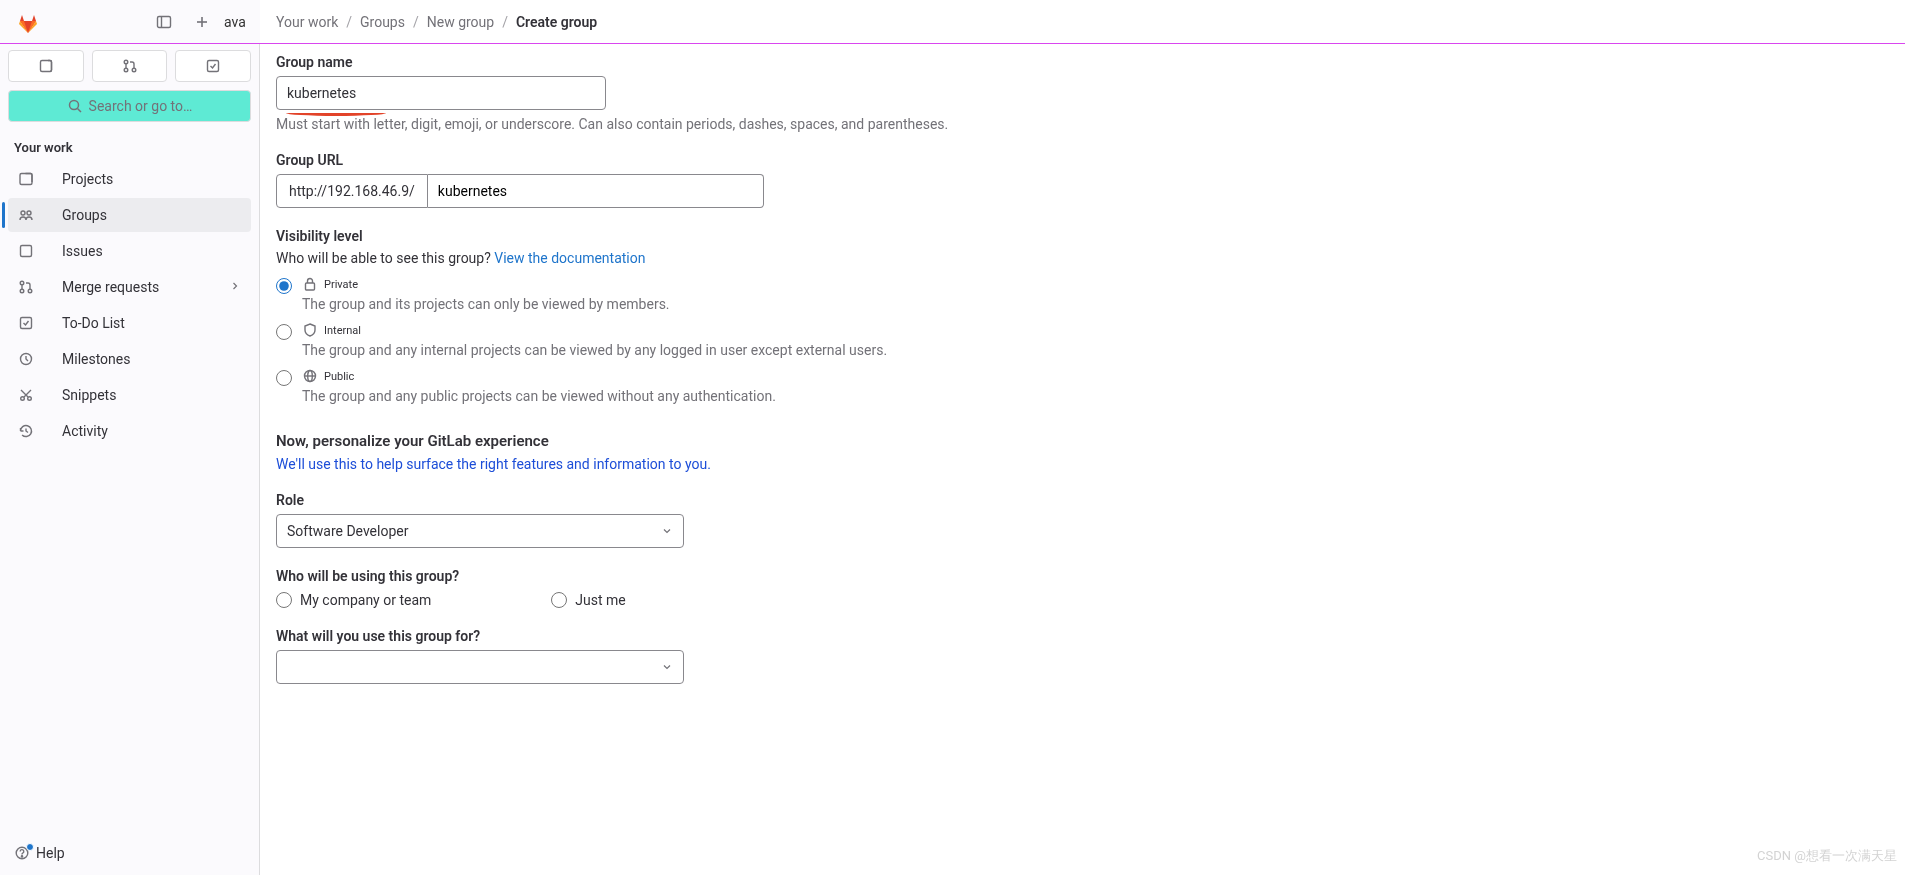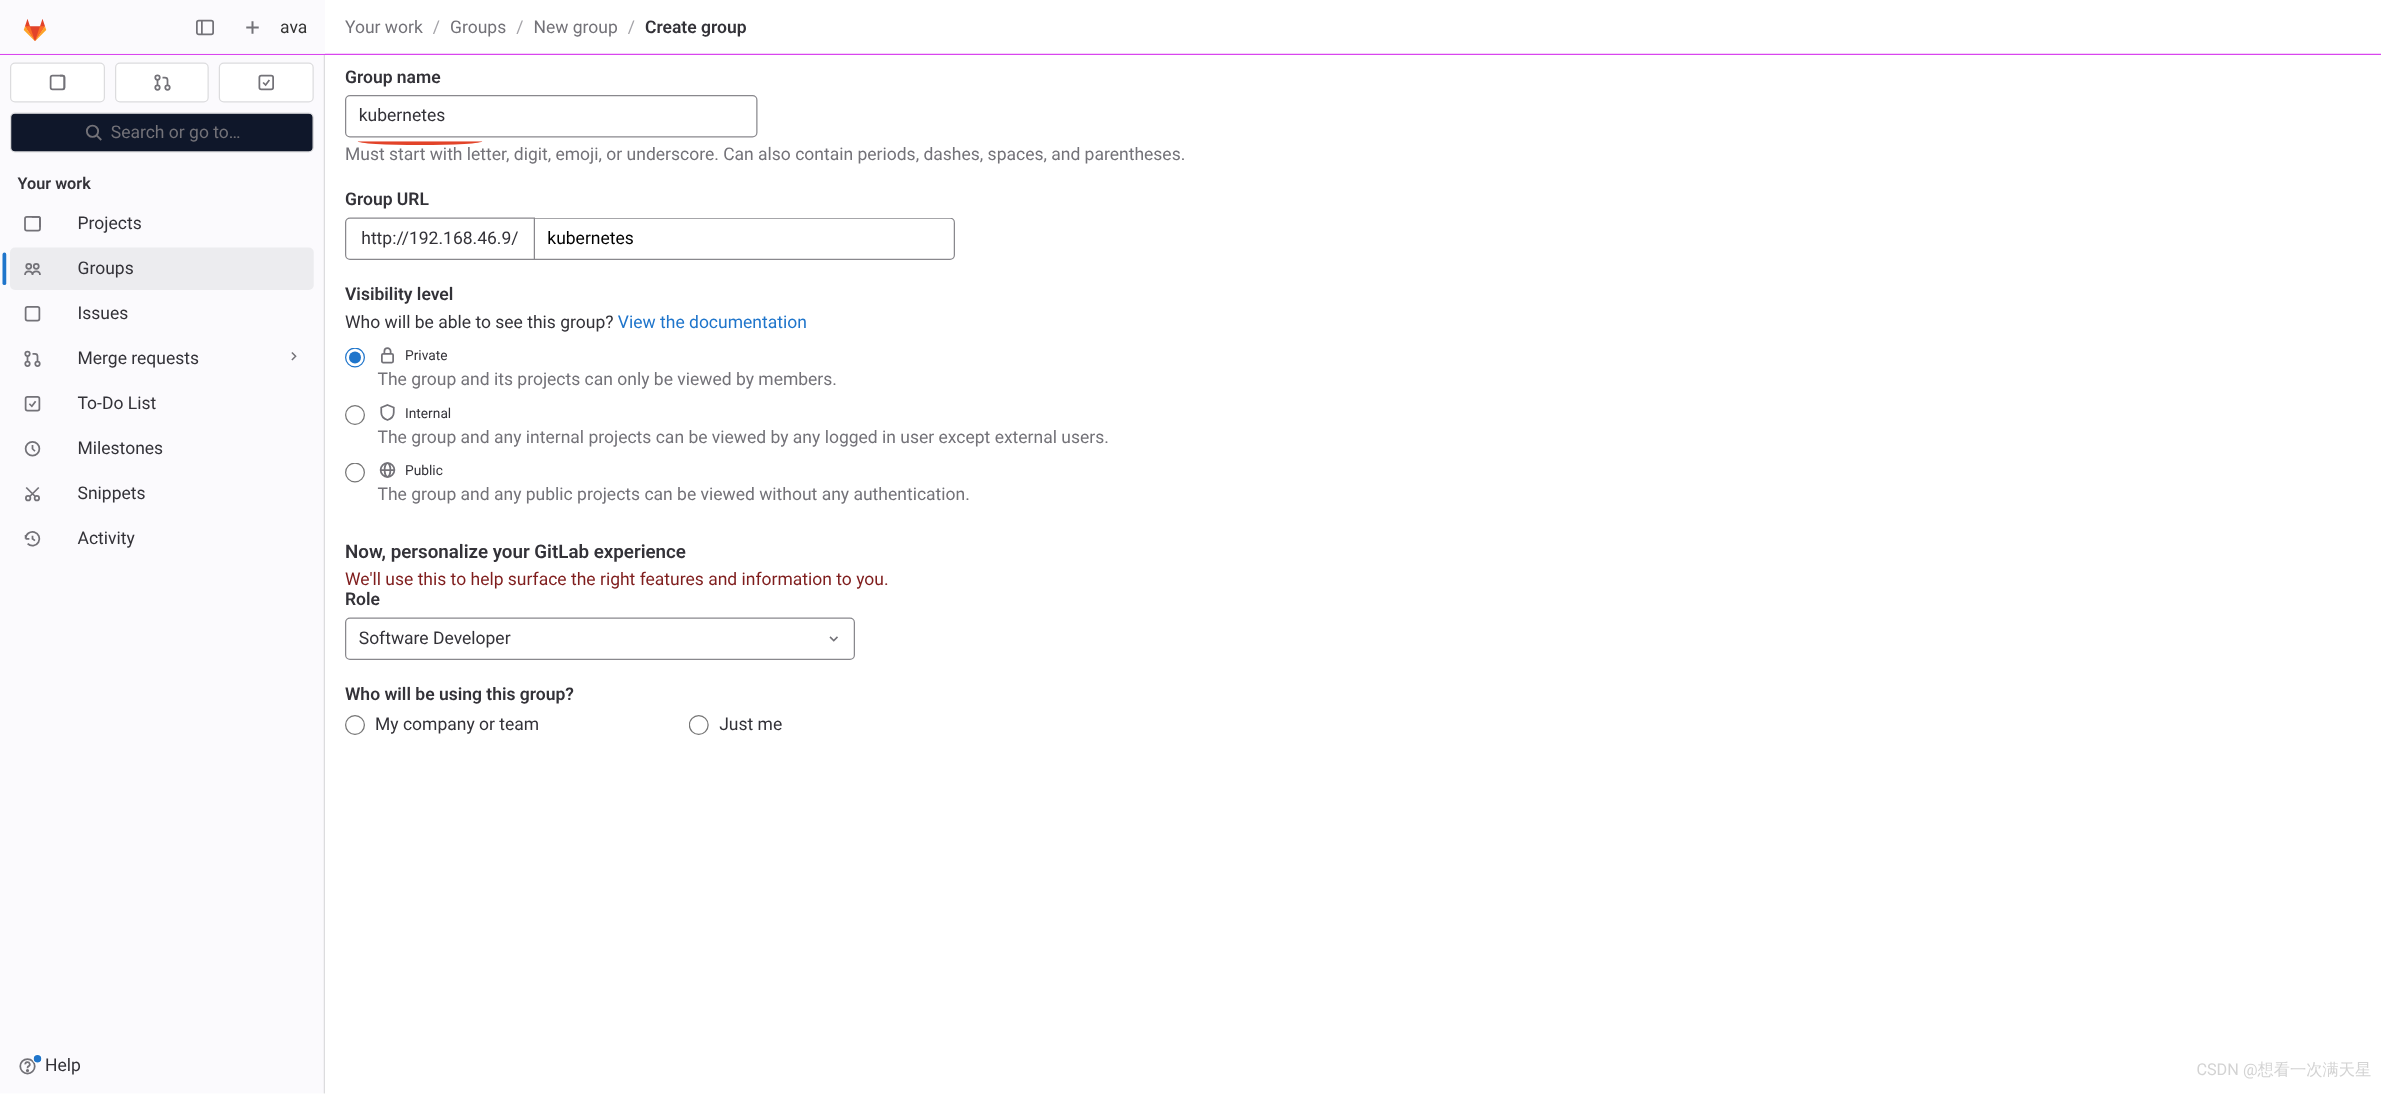--- a/index.html
+++ b/index.html
@@ -91,21 +91,21 @@
       align-items: center;
       justify-content: center;
       color: #737278;
       cursor: pointer;
       position: relative;
     }
     .search-box {
       height: 32px;
       border: 1px solid #dcdcde;
       border-radius: 4px;
-      background: #0f172a;
+      background: #5eead4;
       display: flex;
       align-items: center;
       justify-content: center;
       gap: 6px;
       color: #737278;
       font-size: 14px;
       margin: 0 2px 10px 2px;
       cursor: pointer;
     }
     .section-label {
@@ -264,21 +264,22 @@
     }
     .section-heading {
       font-size: 15px;
       font-weight: 600;
       color: #333238;
       margin-top: 28px;
       margin-bottom: 6px;
     }
     .sub-text {
       font-size: 14px;
-      color: #7f1d1d;
+      color: #1d4ed8;
+      margin-bottom: 20px;
     }
     .inline-radios {
       display: flex;
       gap: 120px;
       margin-top: 8px;
     }
     .inline-radio {
       display: flex;
       align-items: center;
       gap: 8px;
@@ -537,16 +538,25 @@
           <input type="radio" name="who" style="">
           <span>My company or team</span>
         </label>
         <label class="inline-radio">
           <input type="radio" name="who" style="">
           <span>Just me</span>
         </label>
       </div>
     </div>
 
+    <div class="form-group">
+      <label class="form-label">What will you use this group for?</label>
+      <div class="select-wrap">
+        <span></span>
+        <svg width="12" height="12" viewBox="0 0 16 16" fill="none" stroke="#737278" stroke-width="1.6">
+            <path d="M4 6l4 4 4-4"></path>
+          </svg>
+      </div>
+    </div>
   </div>
 </div>
 
 <div class="watermark">CSDN @想看一次满天星</div>
 
 </body></html>

